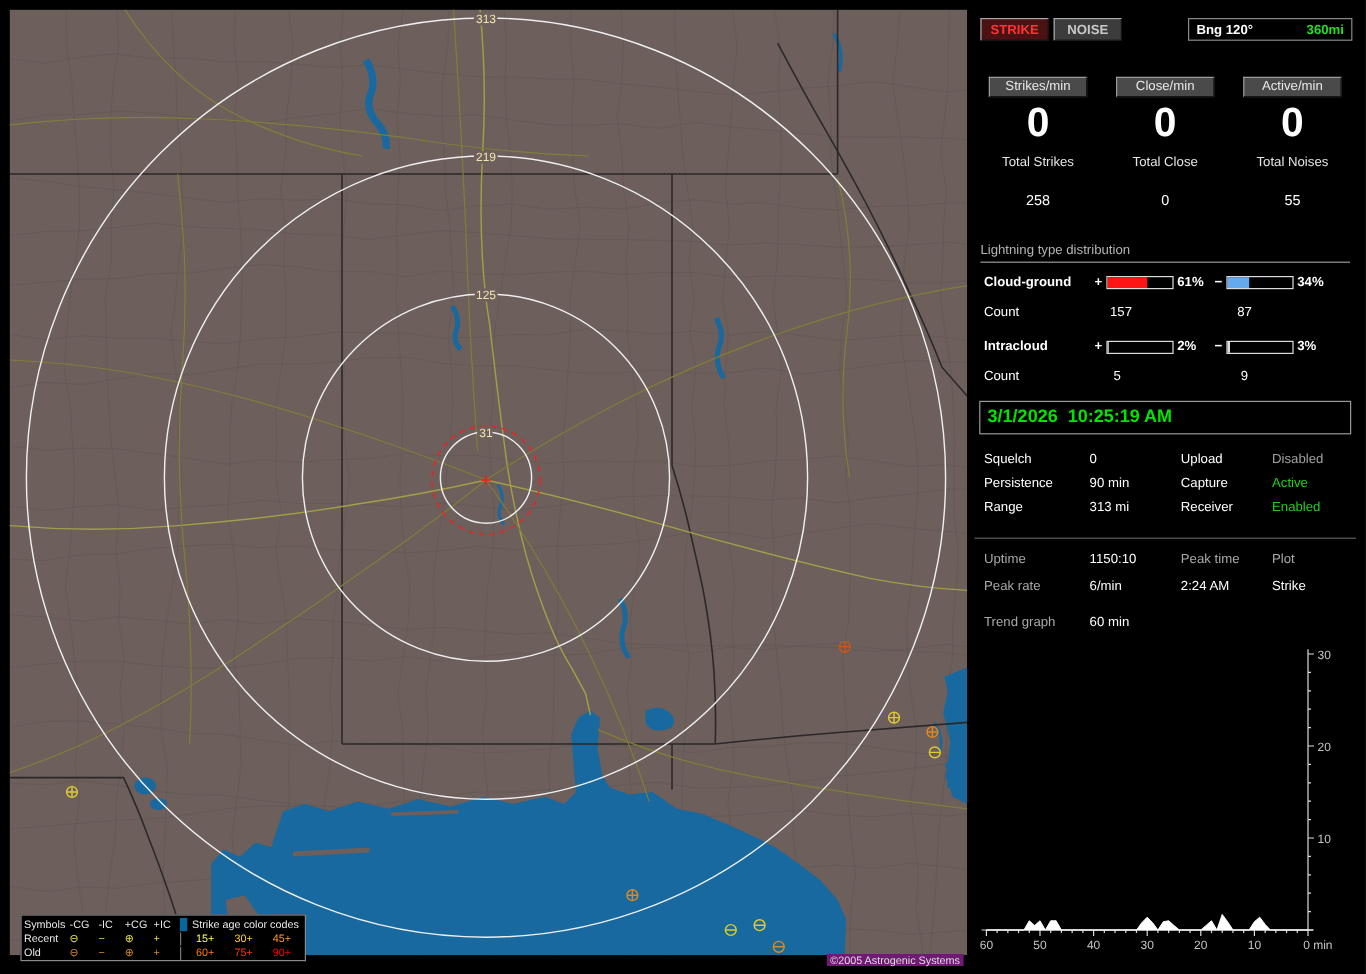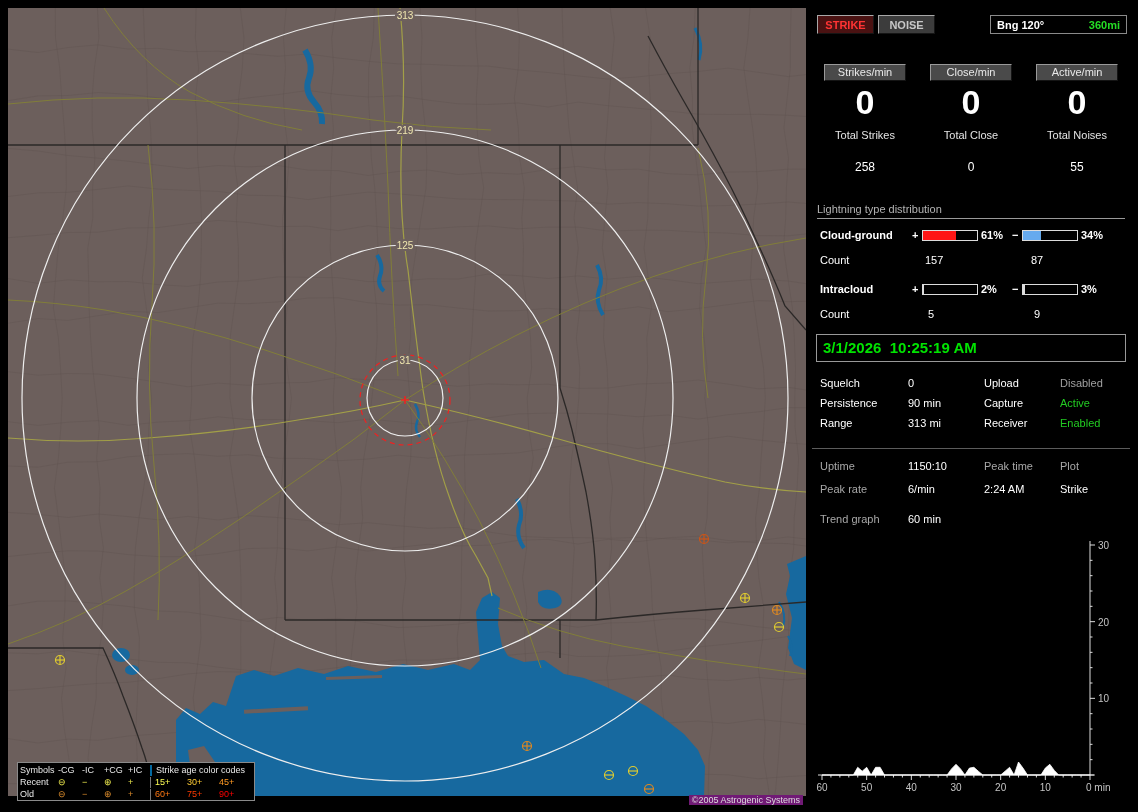--- a/index.html
+++ b/index.html
@@ -12,22 +12,22 @@
   .map-frame svg{display:block}
   .ring-label{font:10px "Liberation Sans",sans-serif;fill:#efe6ae;text-anchor:middle;
               paint-order:stroke;stroke:#6d605d;stroke-width:4px}
   .legend{position:absolute;left:9px;top:754px;width:238px;height:39px;background:#000;
           border:1px solid #8a8a8a;font-size:9px;color:#e8e8e8;padding:1px 2px;line-height:11px}
   .legend-row{display:flex;height:12px;align-items:center}
   .lg-label{width:38px}
   .lg-sym{width:22px;text-align:left}
   .lg-sym.w1{width:24px}
   .lg-ages{border-left:1px solid #777;padding-left:4px;display:flex;flex:1}
-  .lg-agetitle{border-left:2px solid #0369a1;padding-left:4px;flex:1}
-  .lg-age{width:32px;}
+  .lg-agetitle{border-left:6px solid #0369a1;padding-left:4px;flex:1}
+  .lg-age{width:32px;text-align:center}
   .copyright{position:absolute;right:3px;top:787px;font-size:9px;color:#ddd;background:#701a75;padding:0 3px}
 
   
   .sidebar{position:absolute;left:812px;top:8px;width:318px;height:796px;font-size:11px}
   .abs{position:absolute}
   .btn{position:absolute;height:19px;font-weight:bold;font-size:11px;text-align:center;
        border:1px solid;border-color:#a8a8a8 #151515 #151515 #a8a8a8;cursor:pointer;
        font-family:"Liberation Sans",sans-serif}
   .btn.strike{left:5px;top:7px;width:57px;background:#4a1212;color:#ff3333}
   .btn.noise{left:66px;top:7px;width:57px;background:#3c3c3c;color:#c8c8c8}

